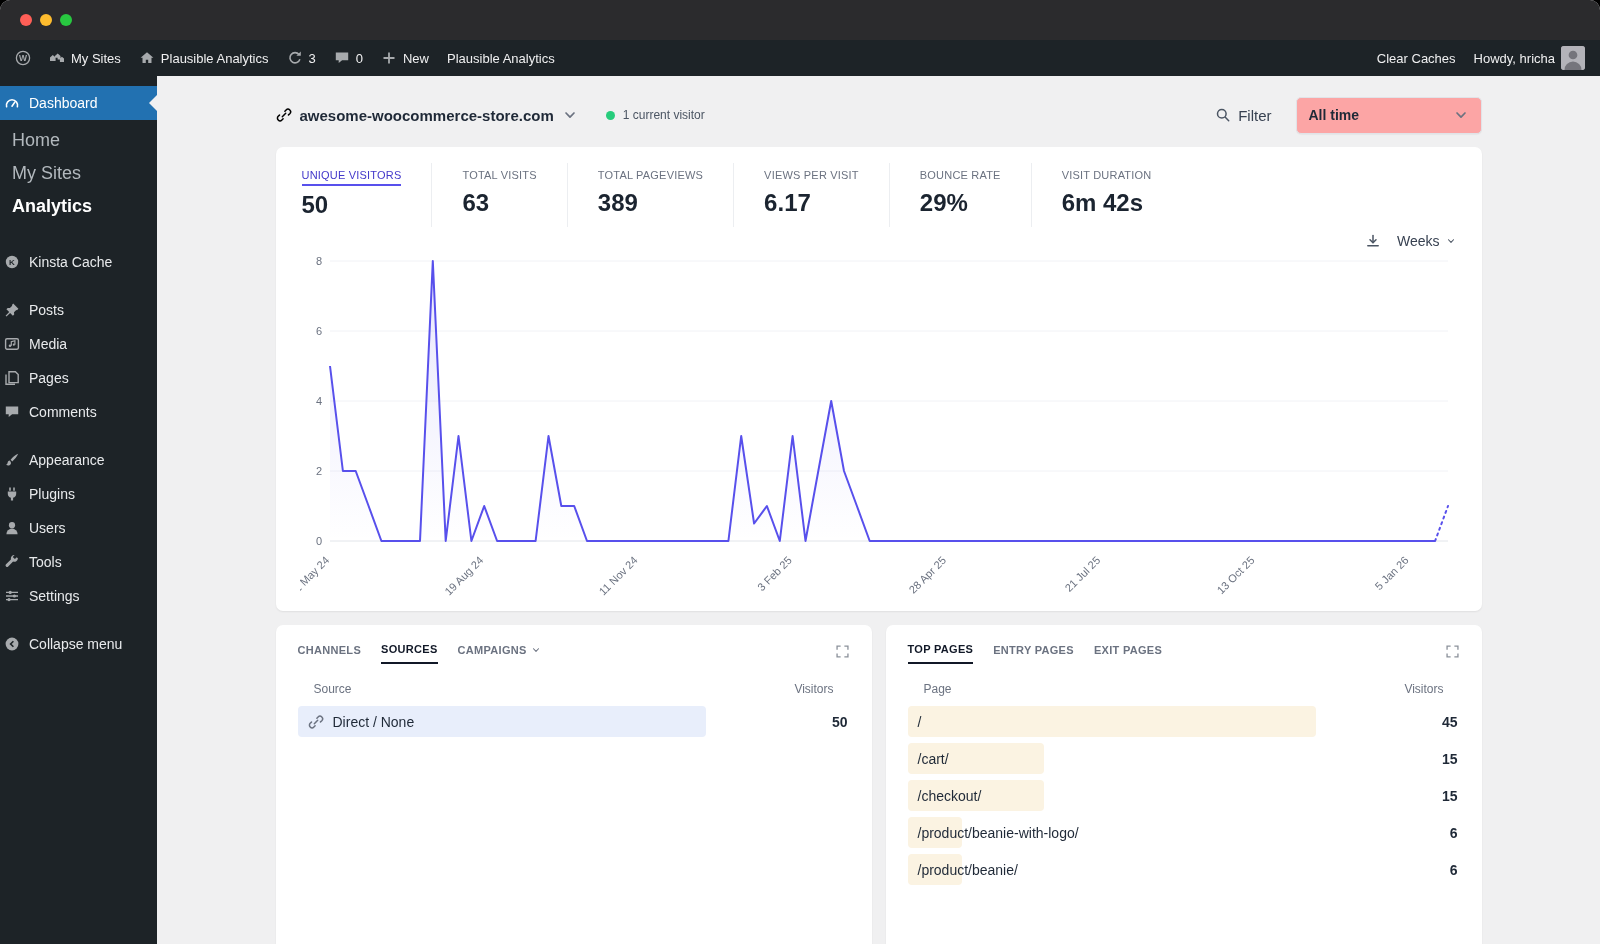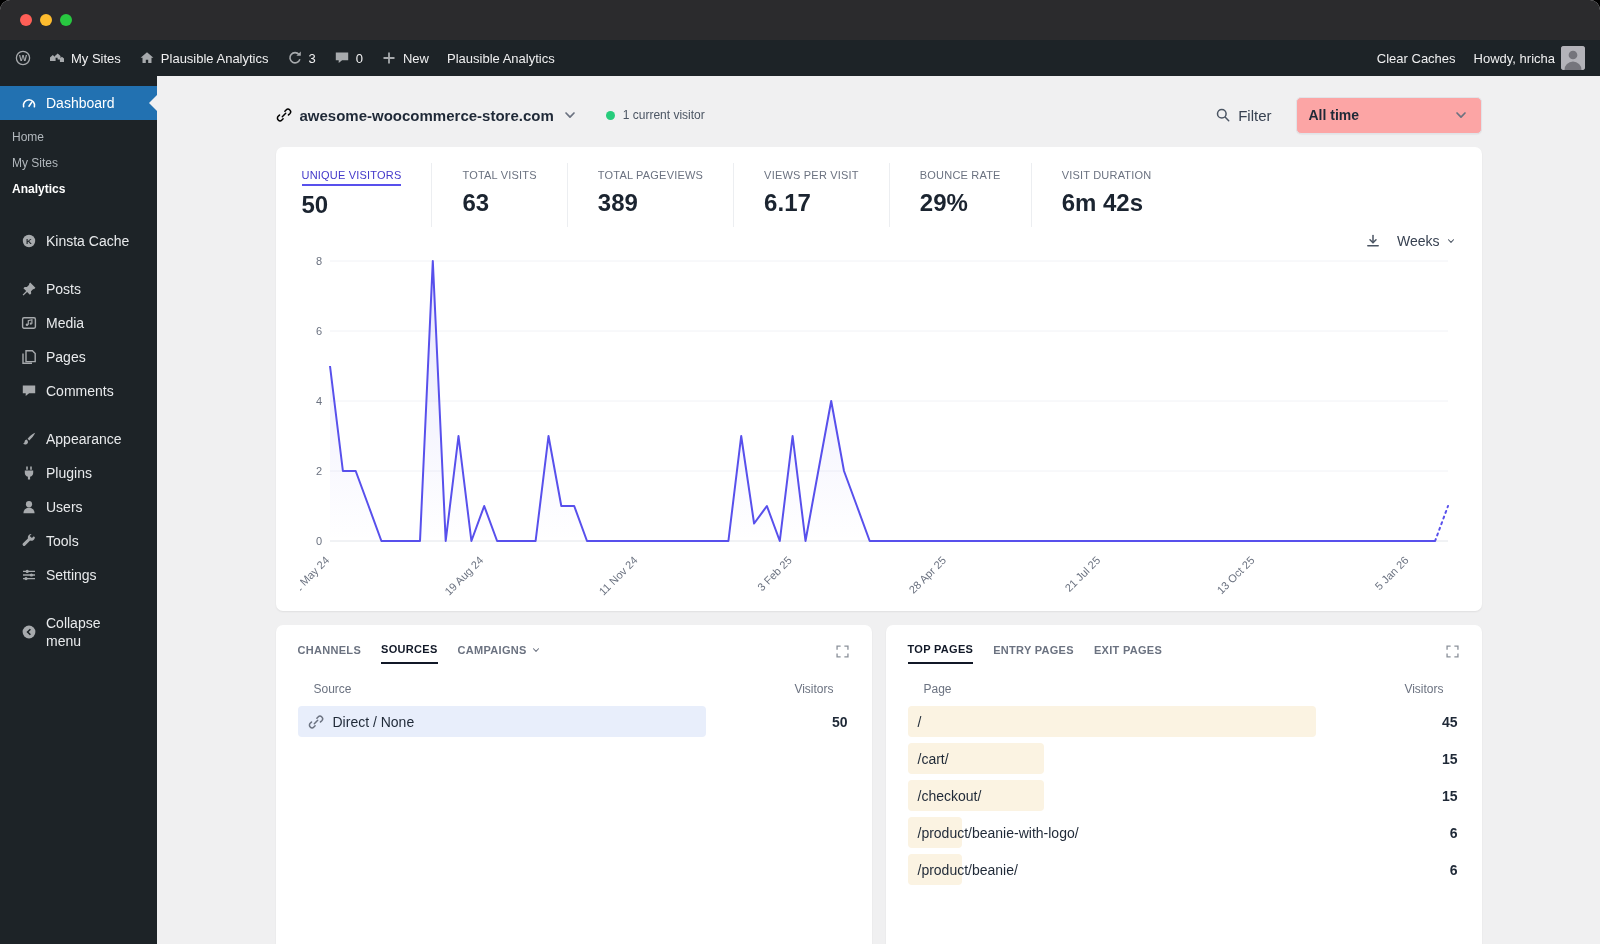--- a/index.html
+++ b/index.html
@@ -15,27 +15,27 @@
   .adminbar{height:36px;background:#1d2327;color:#f0f0f1;display:flex;align-items:stretch;font-size:13px;flex:0 0 auto;padding:0 6px}
   .ab-group{display:flex;align-items:stretch}
   .ab-right{margin-left:auto}
   .ab-item{display:flex;align-items:center;gap:6px;padding:0 9px;cursor:pointer;white-space:nowrap}
   .ab-item .icn{color:#a7aaad}
   .avatar{width:24px;height:24px;border-radius:3px;overflow:hidden;background:#9a9aa0;display:inline-flex}
   .avatar svg{width:24px;height:24px}
   
   .main{flex:1;display:flex;min-height:0}
   .sidebar{width:157px;background:#1d2327;flex:0 0 auto;font-size:14px;padding-top:10px;color:#f0f0f1}
-  .menu-item{display:flex;align-items:center;gap:9px;padding:8px 21px;color:#e8eaec;cursor:pointer;position:relative;line-height:18px}
+  .menu-item{display:flex;align-items:center;gap:9px;padding:8px 4px;color:#e8eaec;cursor:pointer;position:relative;line-height:18px}
   .menu-item .icn{color:#a7aaad;flex:0 0 auto}
   .menu-item.active{background:#2271b1;color:#fff}
   .menu-item.active .icn{color:#fff}
   .arrow-notch{position:absolute;right:0;top:50%;margin-top:-8px;width:0;height:0;border:8px solid transparent;border-right-color:#f0f0f1;border-left-width:0}
   .submenu{padding:4px 0 8px}
-  .sub-item{padding:6px 12px;font-size:12px;color:#b2b8bd;cursor:pointer}
+  .sub-item{padding:6px 12px;font-size:18px;color:#b2b8bd;cursor:pointer}
   .sub-item.current{color:#fff;font-weight:700}
   .menu-gap{height:14px}
   
   .content{flex:1;overflow:hidden;background:#f0f0f1;padding:20px 0}
   .container{width:1206px;margin:0 auto}
   .plaus-header{display:flex;align-items:center;height:38px}
   .site-wrap{display:flex;align-items:center;gap:8px;cursor:pointer}
   .site-name{font-weight:700;font-size:15px;color:#1f2937}
   .hdr-chev{color:#6b7280}
   .visitors{display:flex;align-items:center;gap:8px;margin-left:28px;color:#4b5563;font-size:12px}

